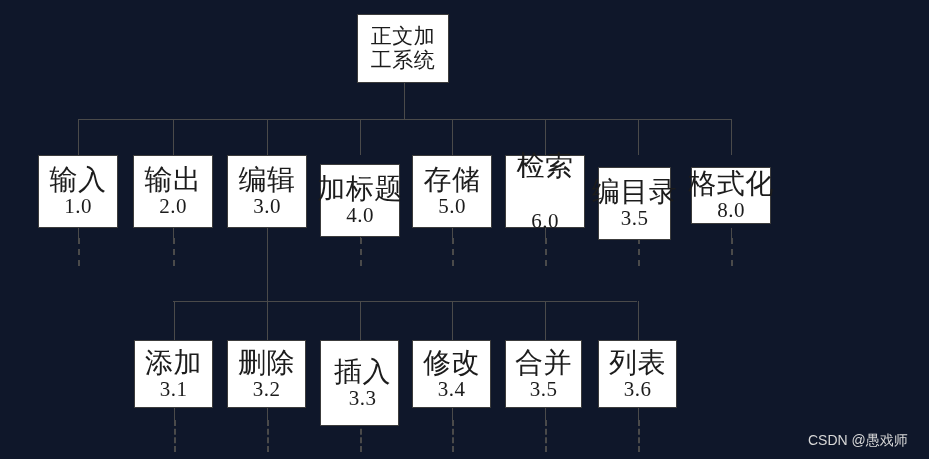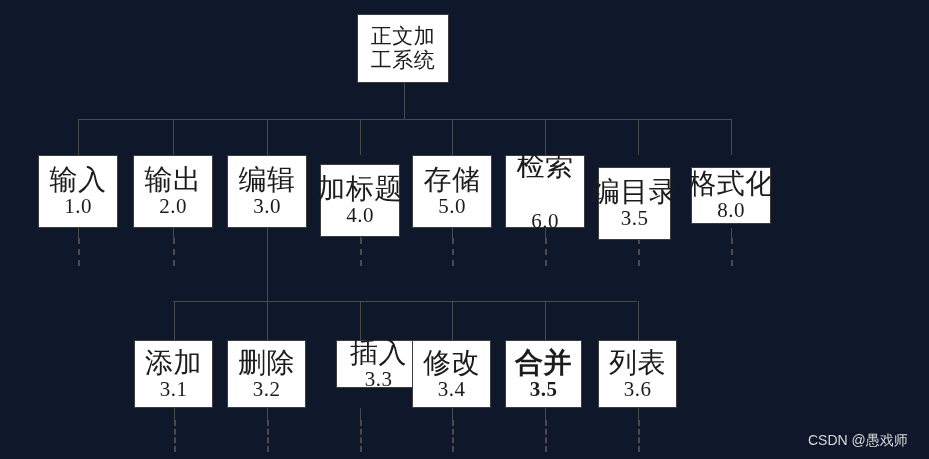--- a/index.html
+++ b/index.html
@@ -165,29 +165,29 @@
         <div class="nid">8.0</div>
       </div>
       <div class="node" style="left: 134px; top: 340px; width: 79px; height: 68px;">
         <div class="nlabel">添加</div>
         <div class="nid">3.1</div>
       </div>
       <div class="node" style="left: 227px; top: 340px; width: 79px; height: 68px;">
         <div class="nlabel">删除</div>
         <div class="nid">3.2</div>
       </div>
-      <div class="node" style="left: 336px; top: 340px; width: 79px; height: 48px; padding-left: 6px;">
+      <div class="node" style="left: 320px; top: 340px; width: 79px; height: 86px; padding-left: 6px;">
         <div class="nlabel">插入</div>
         <div class="nid">3.3</div>
       </div>
       <div class="node" style="left: 412px; top: 340px; width: 79px; height: 68px; align-items: center;">
         <div class="nlabel">修改</div>
         <div class="nid">3.4</div>
       </div>
-      <div class="node" style="left: 505px; top: 340px; width: 77px; height: 68px; font-weight: bold;">
+      <div class="node" style="left: 505px; top: 340px; width: 77px; height: 68px;">
         <div class="nlabel">合并</div>
         <div class="nid">3.5</div>
       </div>
       <div class="node" style="left: 598px; top: 340px; width: 79px; height: 68px;">
         <div class="nlabel">列表</div>
         <div class="nid">3.6</div>
       </div>
     </div>
 
   <div class="watermark" style="left: 808px; top: 432px;">CSDN @愚戏师</div>

